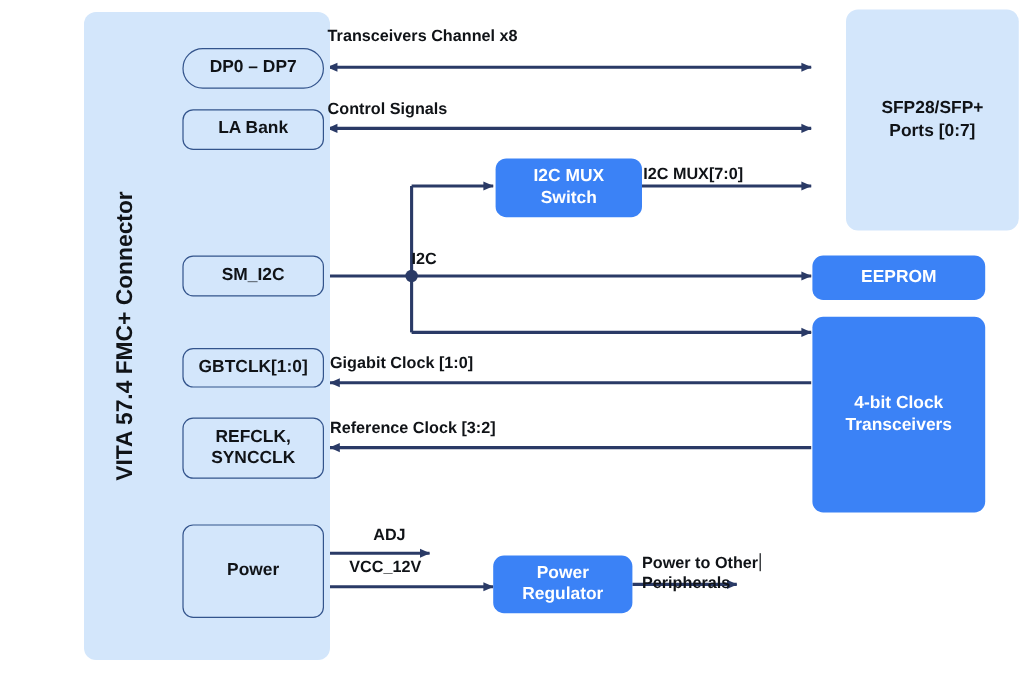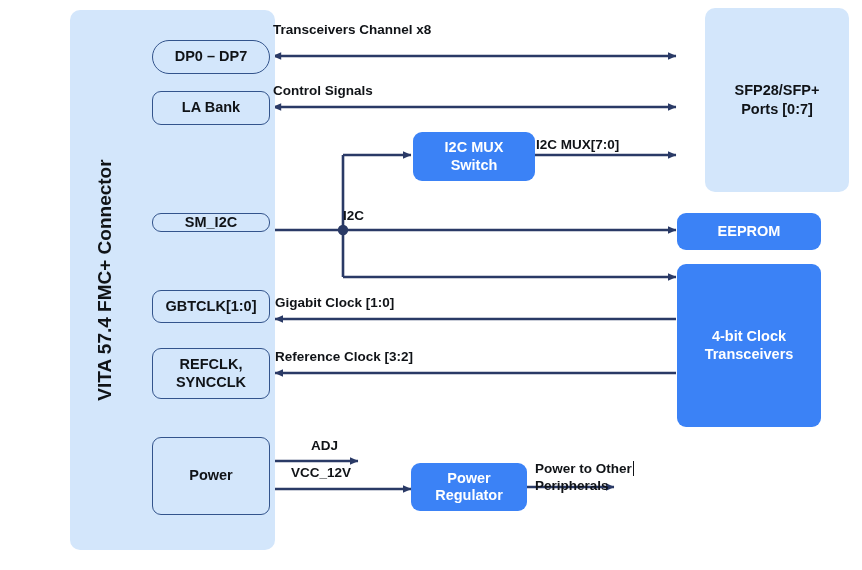--- a/index.html
+++ b/index.html
@@ -156,21 +156,21 @@
   <div class="vlabel" style="left:-40px; top:267px; width:290px; height:26px;">VITA 57.4 FMC+ Connector</div>
 
   <div class="blk blk-light" style="left:152px; top:40px; width:118px; height:34px;border-radius:17px;">
     <span>DP0 – DP7</span>
   </div>
 
   <div class="blk blk-light" style="left:152px; top:91px; width:118px; height:34px;">
     <span>LA Bank</span>
   </div>
 
-  <div class="blk blk-light" style="left:152px; top:213px; width:118px; height:19px;">
+  <div class="blk blk-light" style="left:152px; top:213px; width:118px; height:34px;">
     <span>SM_I2C</span>
   </div>
 
   <div class="blk blk-light" style="left:152px; top:290px; width:118px; height:33px;">
     <span>GBTCLK[1:0]</span>
   </div>
 
   <div class="blk blk-light" style="left:152px; top:348px; width:118px; height:51px; flex-direction:column;">
     <span>REFCLK,</span>
     <span>SYNCCLK</span>

